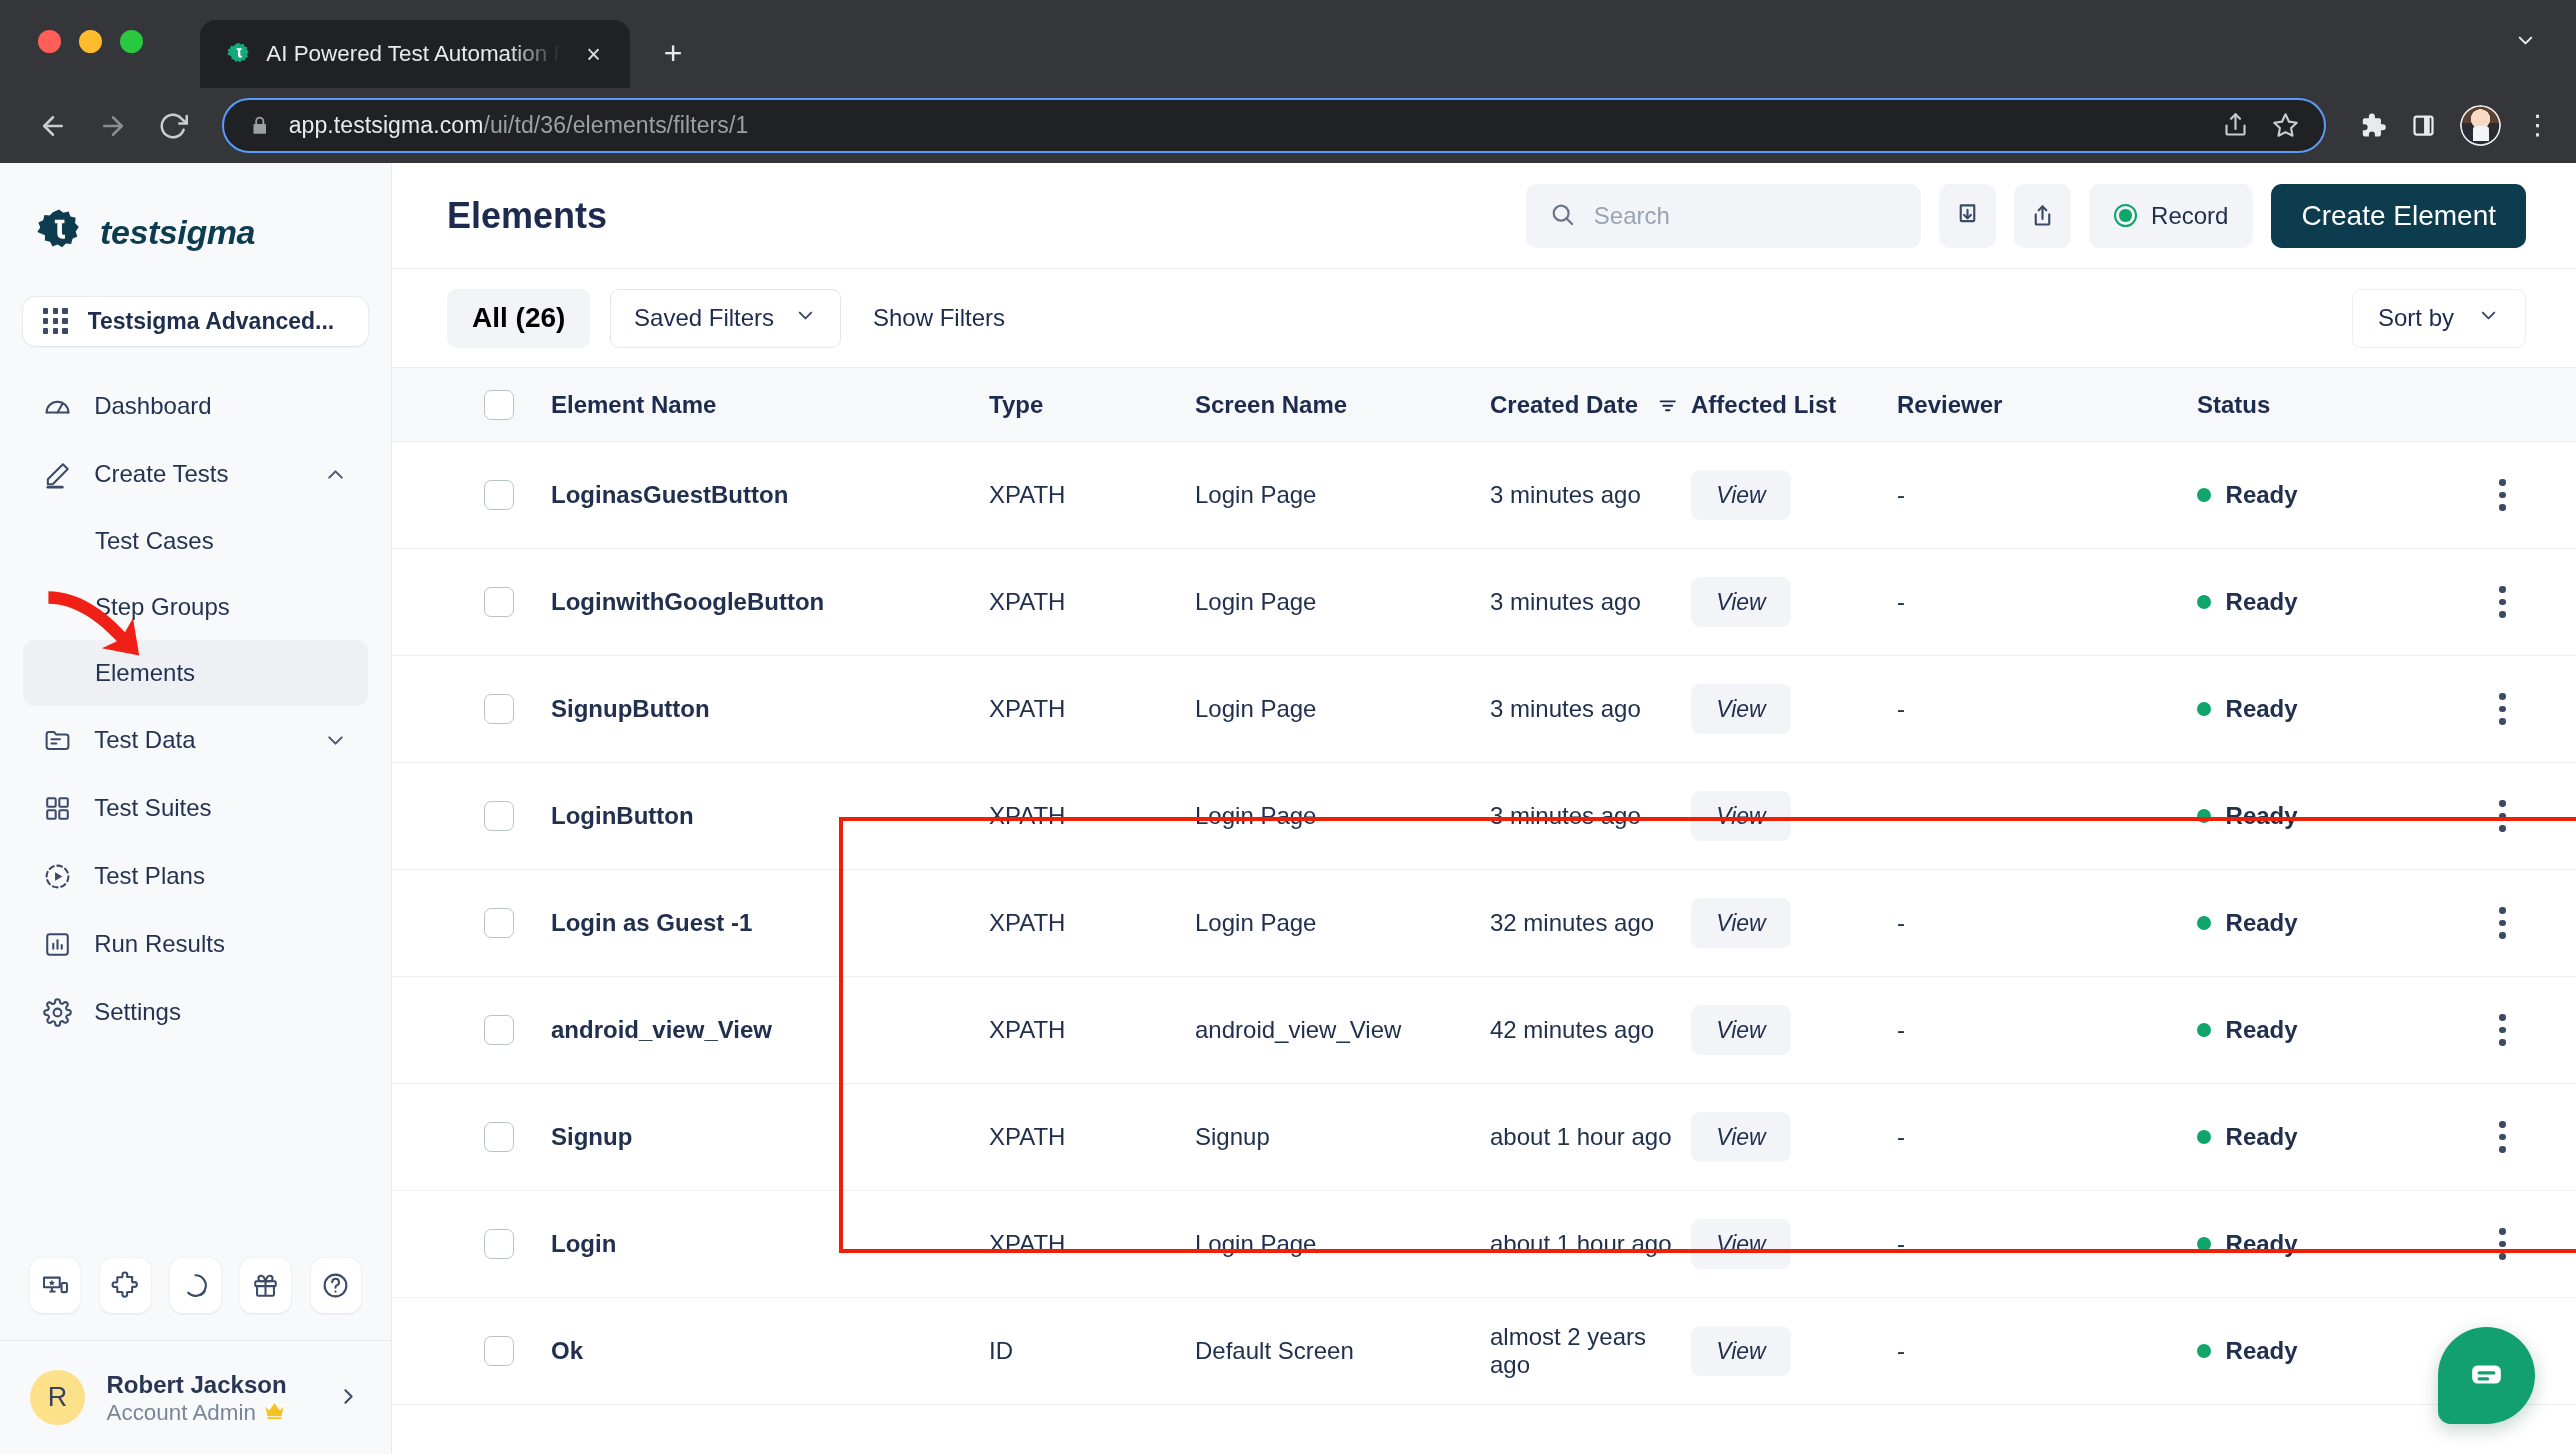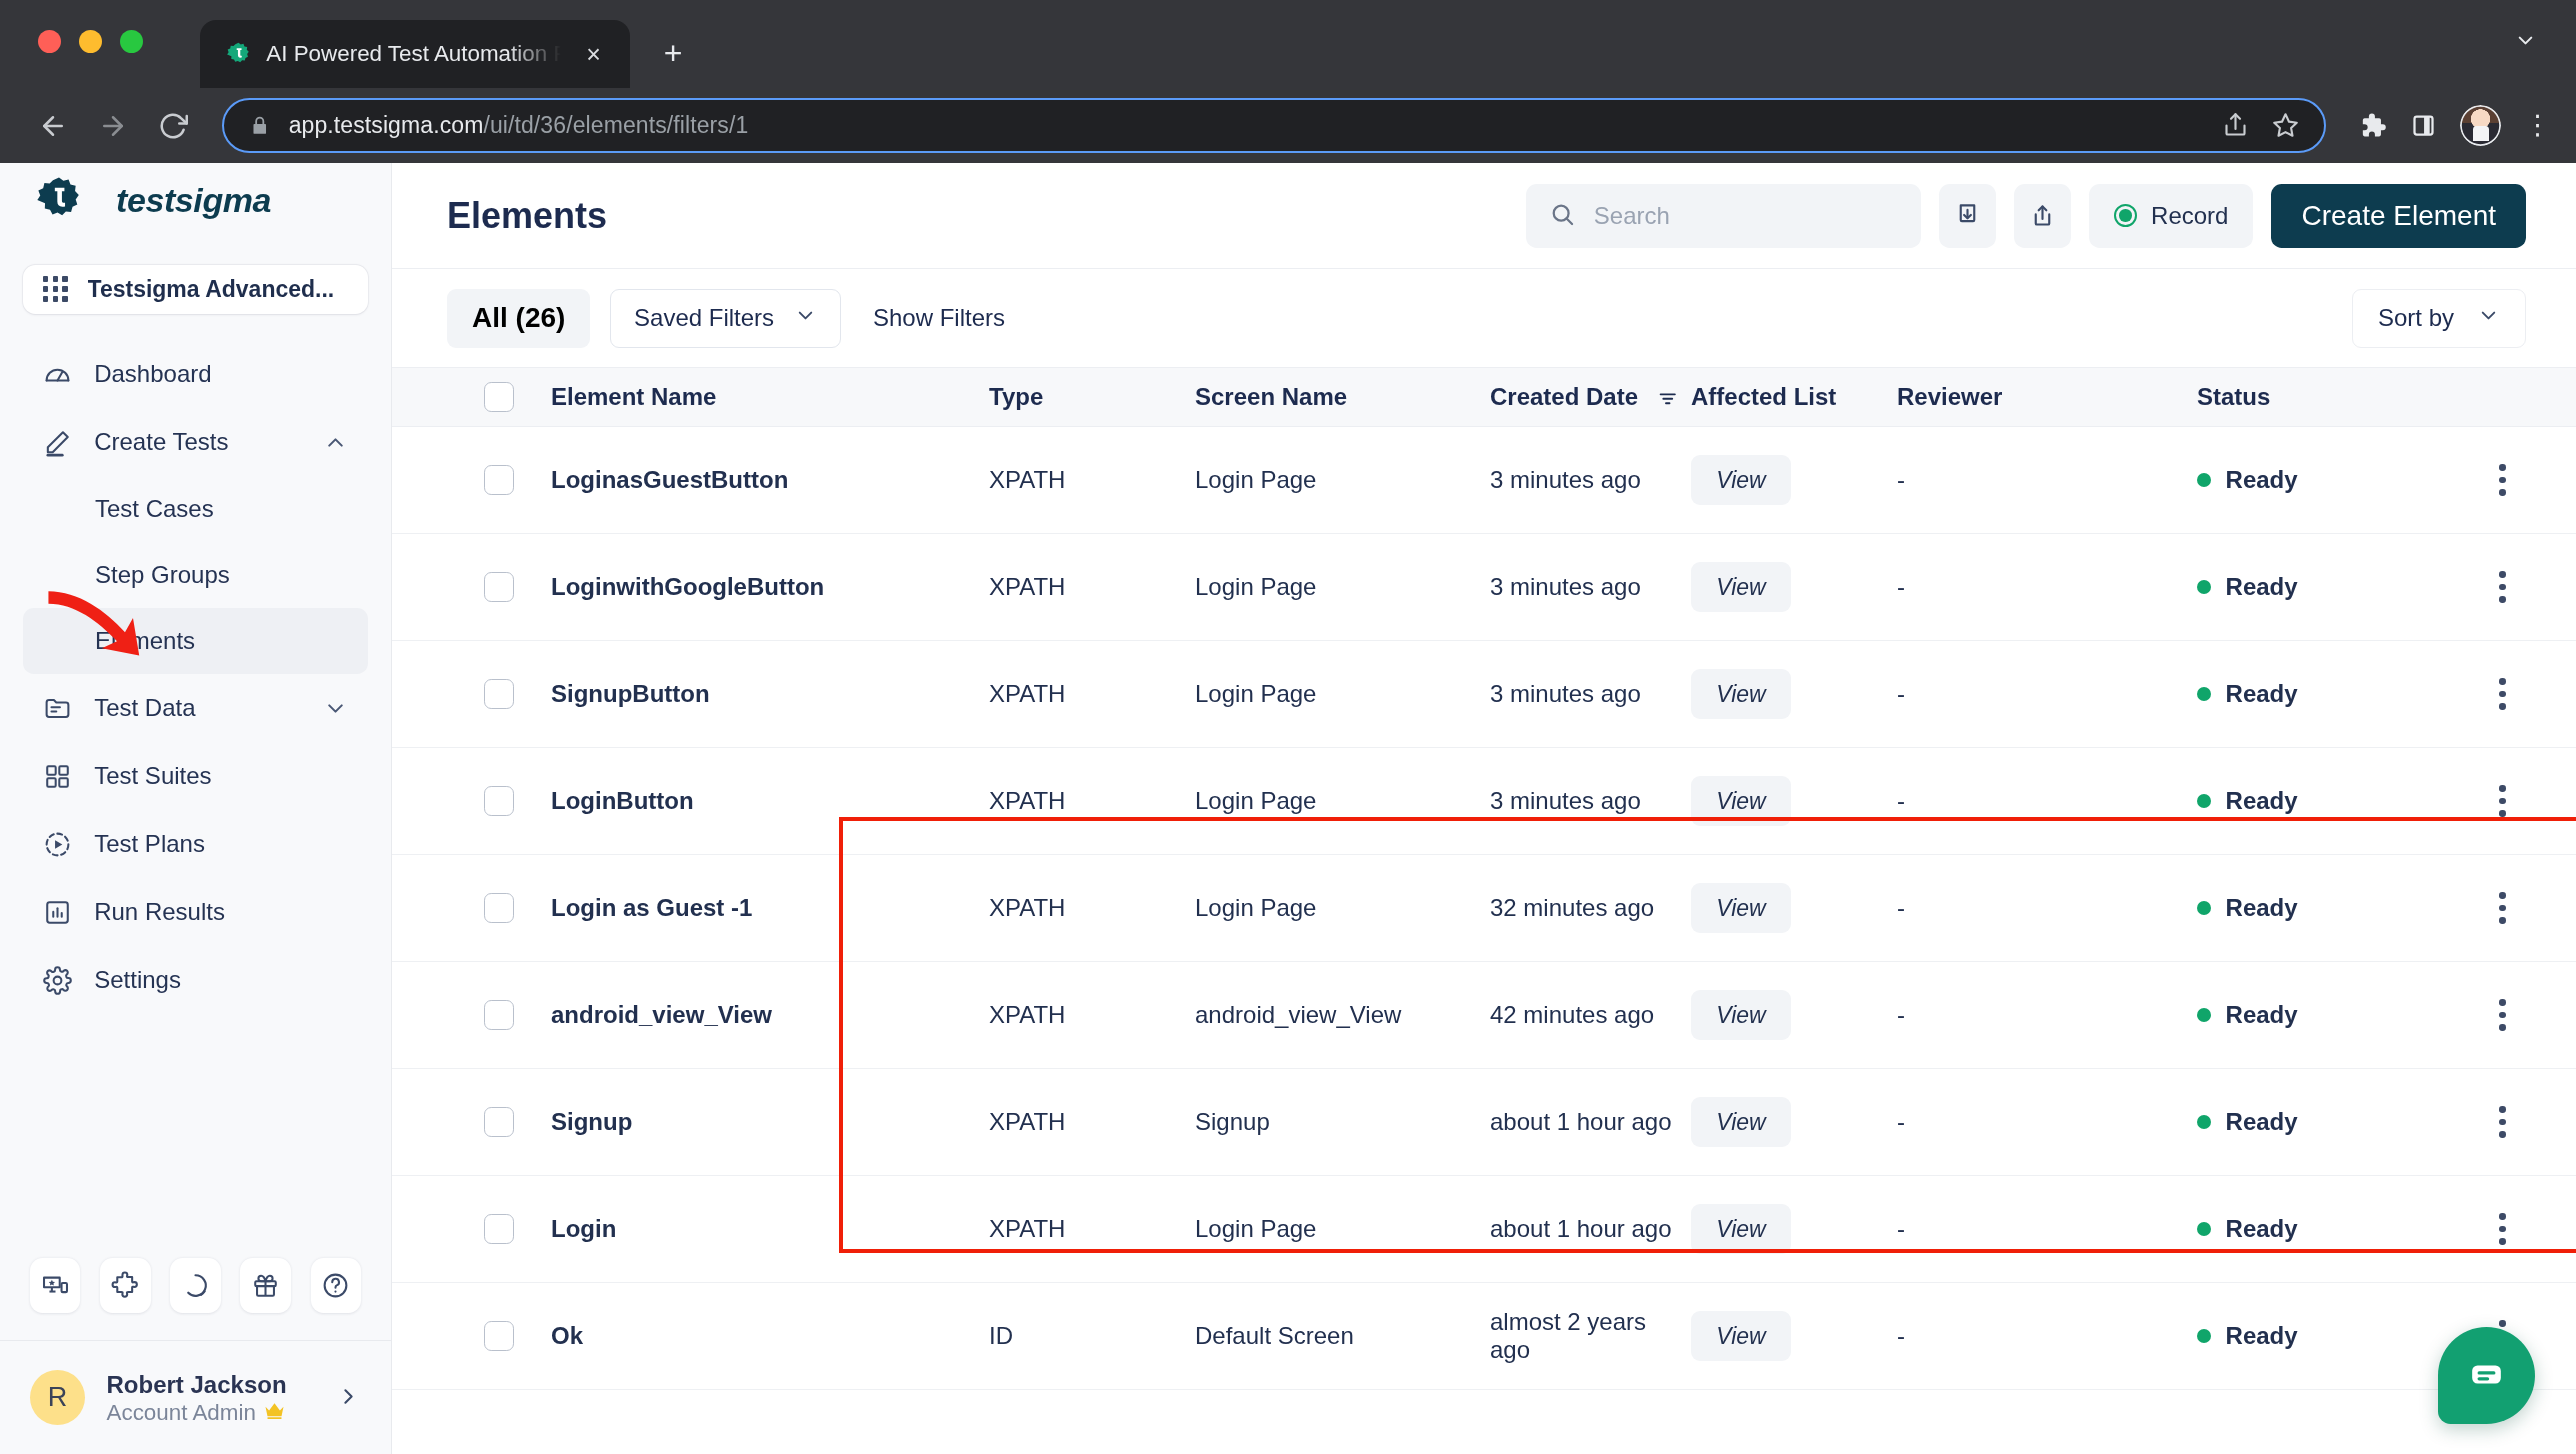--- a/index.html
+++ b/index.html
@@ -111,21 +111,21 @@
   .app { display:flex; height: calc(1454px - 163px); background:#fff; }
 
   
   .sidebar {
     width: 392px; flex: 0 0 392px;
     background: #f8f9fb;
     border-right: 0.9px solid #e8eaee;
     display:flex; flex-direction: column;
     position: relative;
   }
-  .brand { display:flex; align-items:center; gap: 32px; padding: 12px 0 27px 34px; }
+  .brand { display:flex; align-items:center; gap: 16px; padding: 44px 0 27px 34px; }
   .brand-name { font-size: 34px; font-weight: 700; font-style: italic; color:#0d3c4f; letter-spacing:-0.4px;}
   .proj {
     margin: 12.5px 23px 16px 23px;
     background:#fff; border-radius: 12.5px;
     height: 49px; display:flex; align-items:center; gap: 19.7px;
     padding: 0 19.7px;
     box-shadow: 0 0.9px 2.7px rgba(20,30,60,.08), 0 0 0 0.9px rgba(20,30,60,.04);
     cursor:pointer;
   }
   .proj-label { font-size: 23px; color:#1f2e4d; font-weight: 600; white-space:nowrap; overflow:hidden; }
@@ -219,21 +219,21 @@
   .sortby {
     margin-left:auto;
     height: 59px; border:0.9px solid #eceef2; border-radius: 9px; background:#fff;
     display:flex; align-items:center; gap: 23px; padding: 0 25px;
     font-size: 24px; color:#1d2b4f; cursor:pointer;
   }
 
   
   .table-wrap { flex:1; overflow:hidden; position:relative; }
   .thead {
-    display:flex; align-items:center; height: 60px;
+    display:flex; align-items:center; height: 75px;
     background:#f7f8fa; border-top:0.9px solid #eceef2; border-bottom:0.9px solid #eceef2;
     padding: 0 50px 0 0;
     font-size: 24px; color:#1d2b4f; font-weight: 700;
   }
   .trow {
     display:flex; align-items:center; min-height: 107px;
     border-bottom: 0.9px solid #eef0f3;
     padding: 0 50px 0 0;
     font-size: 24px; color:#22304f;
     background:#fff;

